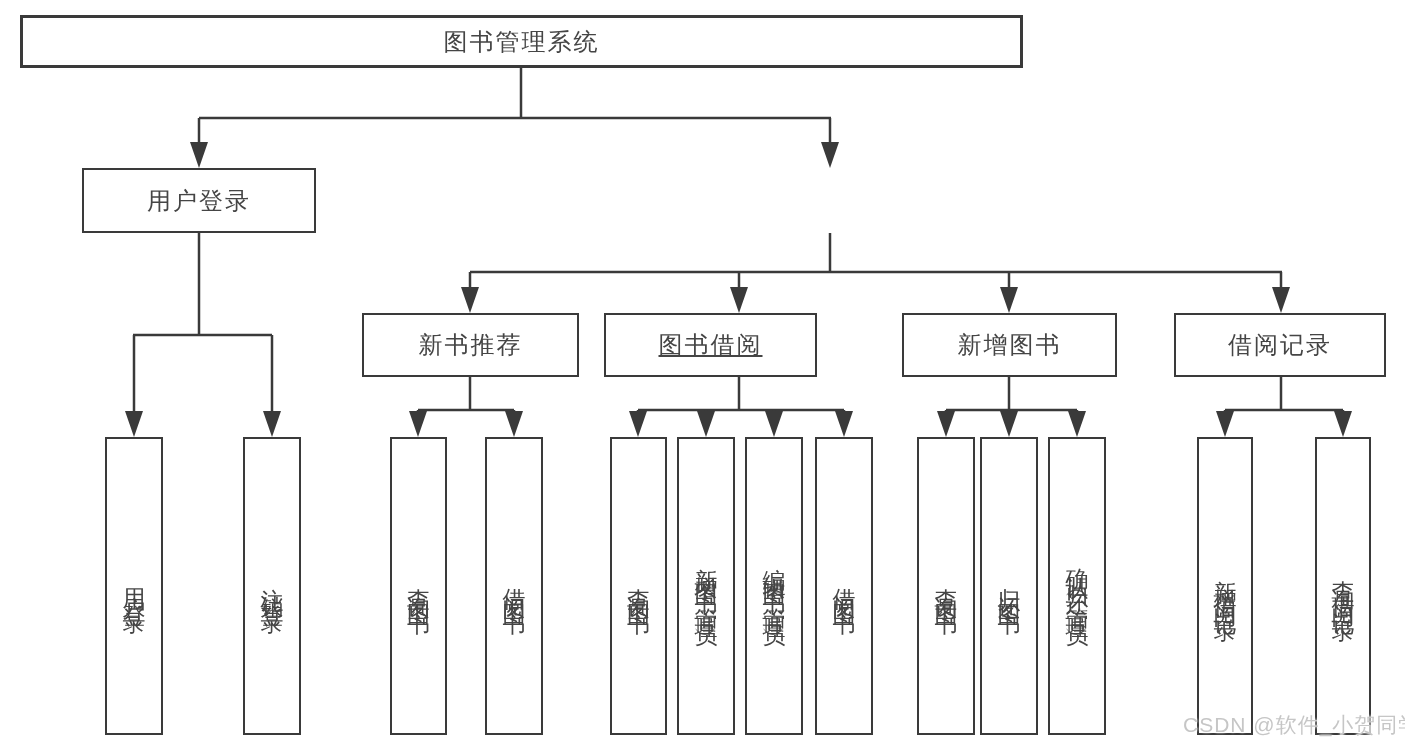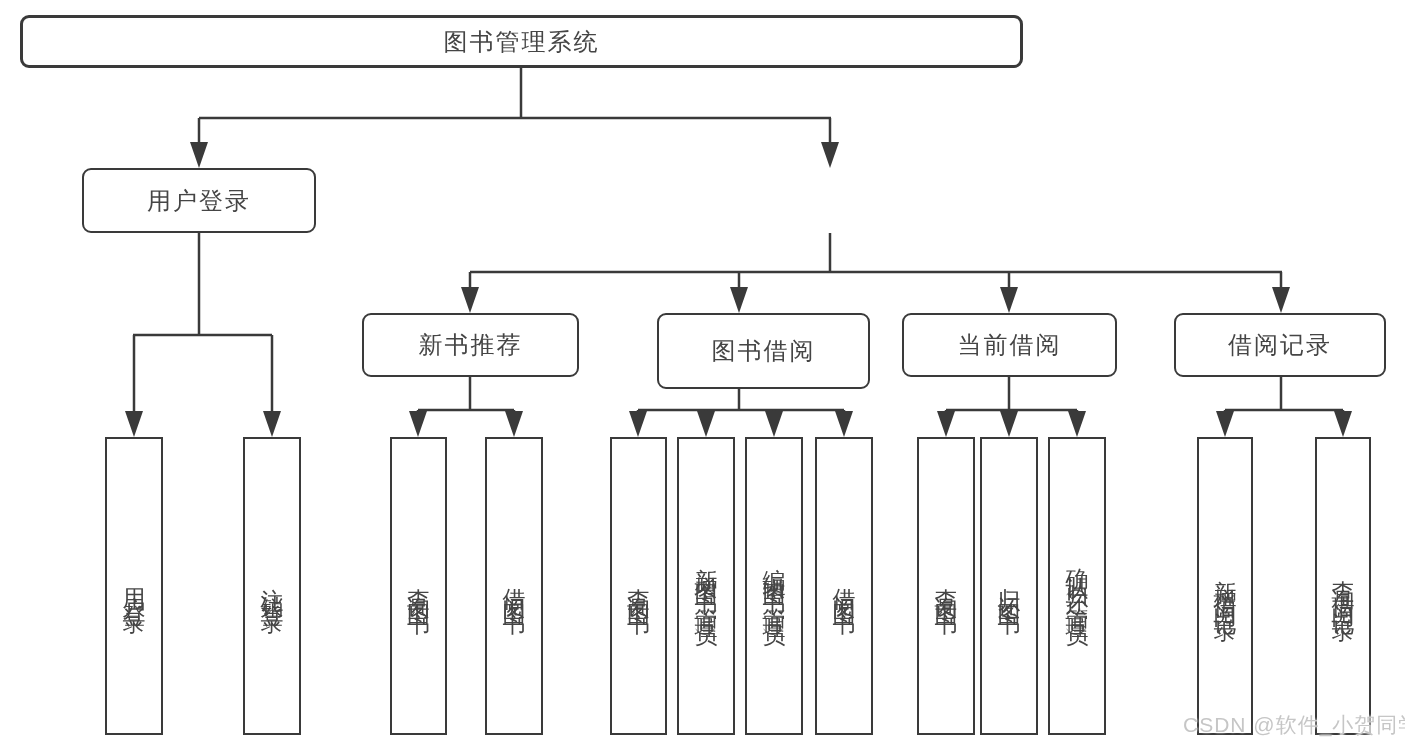--- a/index.html
+++ b/index.html
@@ -30,21 +30,21 @@
     background: var(--box-bg);
     border: 2.5px solid var(--line-color);
     color: var(--text-color);
     display: flex;
     align-items: center;
     justify-content: center;
     z-index: 2;
     letter-spacing: 2px;
   }
   .box.root { border-width: 3px; font-size: 24px; }
-  .box.h { font-size: 24px; border-radius: 9px; }
+  .box.h { font-size: 24px; }
   .box.v { font-size: 23px; }
   .box.v .vtext {
     writing-mode: vertical-rl;
     text-orientation: mixed;
     letter-spacing: 8px;
     line-height: 1;
   }
   .watermark {
     position: absolute;
     z-index: 5;
@@ -113,22 +113,22 @@
       <polygon points="1216,411 1234,411 1225,437" fill="#3a3a3a"></polygon>
       <line x1="1343" y1="410" x2="1343" y2="415" stroke="#3a3a3a" stroke-width="2.5"></line>
       <polygon points="1334,411 1352,411 1343,437" fill="#3a3a3a"></polygon>
     </svg>
 
   <div class="box h root" style="left:20px; top:15px; width:1003px; height:53px;">图书管理系统</div>
 
   <div class="box h" style="left:82px; top:168px; width:234px; height:65px;">用户登录</div>
 
   <div class="box h" style="left:362px; top:313px; width:217px; height:64px;">新书推荐</div>
-  <div class="box h" style="left:657px; top:313px; width:213px; height:76px;">图书借阅</div>
-  <div class="box h" style="left:902px; top:313px; width:215px; height:64px;">当前借阅</div>
+  <div class="box h" style="left:604px; top:313px; width:213px; height:64px;text-decoration:underline;">图书借阅</div>
+  <div class="box h" style="left:902px; top:313px; width:215px; height:64px;">新增图书</div>
   <div class="box h" style="left:1174px; top:313px; width:212px; height:64px;">借阅记录</div>
 
   <div class="box v" style="left:105px; top:437px; width:58px; height:298px;">
     <span class="vtext">用户登录</span>
   </div>
   <div class="box v" style="left:243px; top:437px; width:58px; height:298px;">
     <span class="vtext">注销登录</span>
   </div>
   <div class="box v" style="left:390px; top:437px; width:57px; height:298px;">
     <span class="vtext">查询图书</span>

